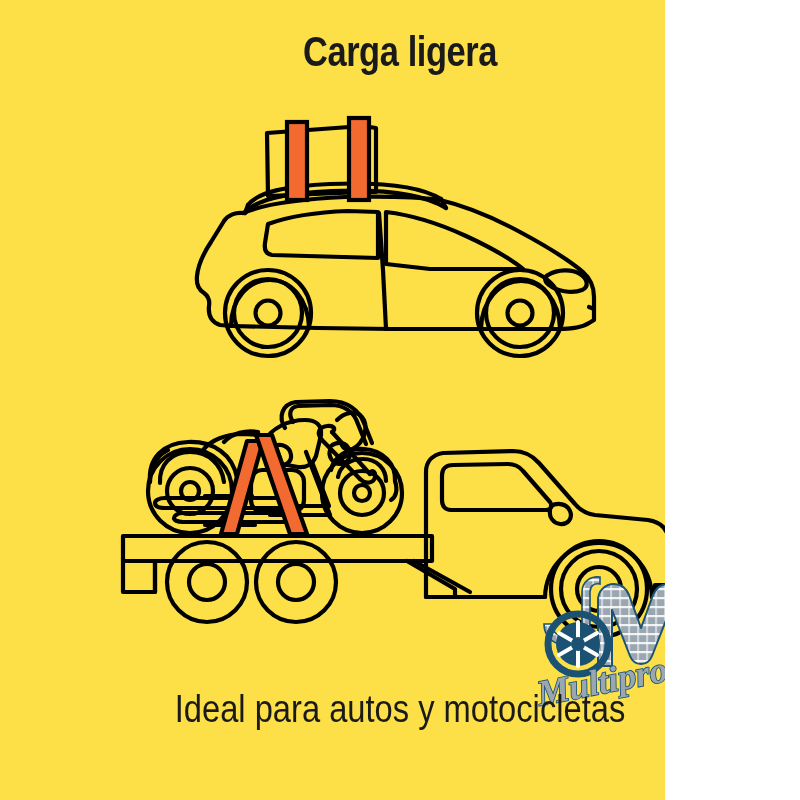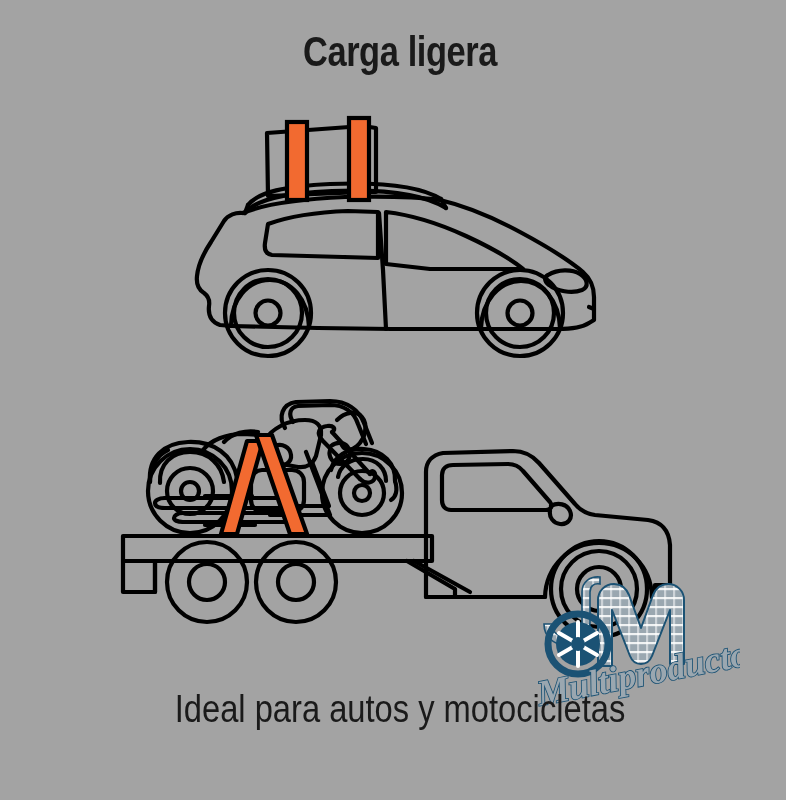--- a/index.html
+++ b/index.html
@@ -2,23 +2,23 @@
 <html><head>
 <meta charset="utf-8">
 <style>
   html, body {
     margin: 0;
     padding: 0;
     background: #ffffff;
   }
   #page {
     position: relative;
-    width: 786px;
+    width: 665px;
     height: 800px;
-    background: #a3a3a3;
+    background: #fde047;
     overflow: hidden;
     font-family: "Liberation Sans", sans-serif;
   }
   .title {
     position: absolute;
     left: 0;
     top: 28px;
     width: 800px;
     text-align: center;
     font-family: "Liberation Sans", sans-serif;

